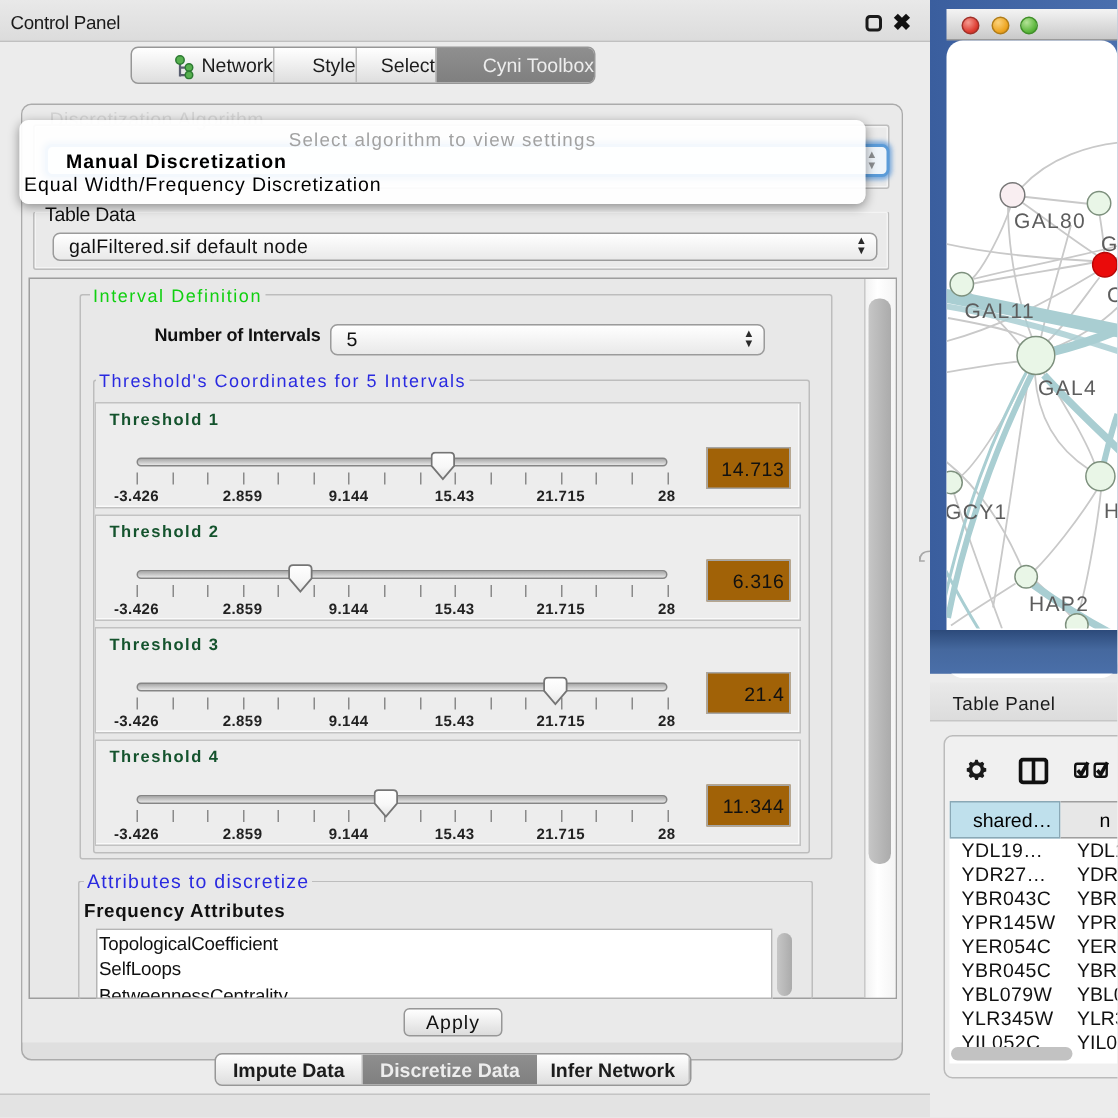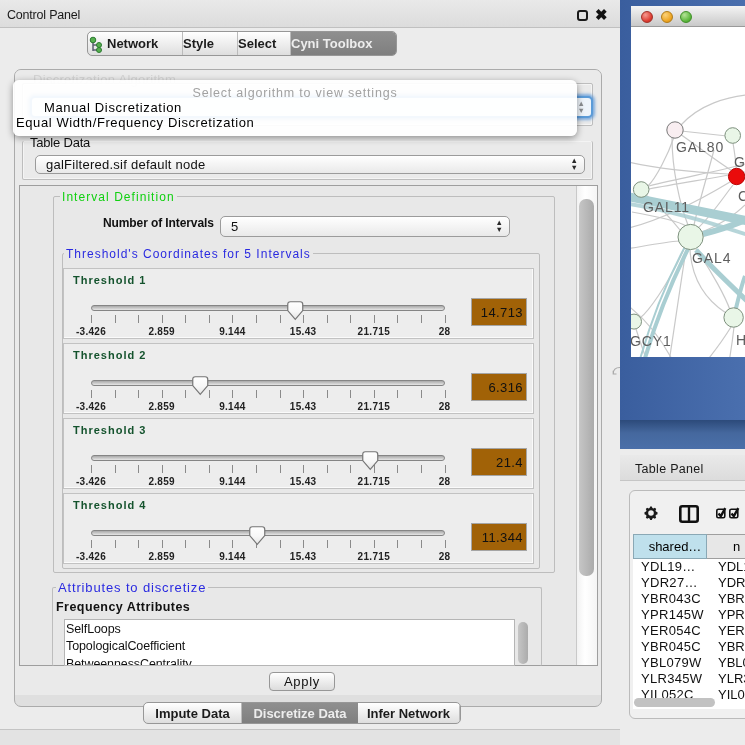--- a/index.html
+++ b/index.html
@@ -9,21 +9,21 @@
 
 
 #cwin { left:0; top:0; width:620px; height:729px; background:#ececec; }
 #ctitle { left:0; top:0; width:620px; height:28px; background:linear-gradient(#e9e9e9,#dcdcdc); border-bottom:1px solid #c0c0c0; }
 #ctitle .t { position:absolute; left:7px; top:8px; font-size:12.5px; letter-spacing:-0.2px; color:#1a1a1a; }
 .floaticon { left:577px; top:10px; width:11px; height:11px; border:2px solid #1a1a1a; border-radius:3px; }
 .closeicon { left:595px; top:6px; font-size:15px; font-weight:bold; color:#111; }
 
 
 #toptabs { left:87px; top:31px; height:25px; border:1px solid #979797; border-radius:5px; background:linear-gradient(#ffffff,#dedede); display:flex; overflow:hidden; }
-#toptabs .tab { font-size:13px; font-weight:bold; color:#1c1c1c; display:flex; align-items:center; justify-content:flex-start; border-right:1px solid #bbb; }
+#toptabs .tab { font-size:13px; font-weight:normal; color:#1c1c1c; display:flex; align-items:center; justify-content:flex-end; border-right:1px solid #bbb; }
 #toptabs .tab:last-child { border-right:none; }
 #toptabs .tab.sel { background:linear-gradient(#8f8f8f,#7f7f7f); color:#ededed; border-right:none; }
 
 
 #mainpanel { left:14px; top:69px; width:588px; height:638px; background:#dfdfdf; border:1px solid #ababab; border-radius:7px; }
 
 
 .group { position:absolute; border:1px solid #bdbdbd; border-radius:2px; box-shadow:inset 0 0 0 1px #f4f4f4; }
 .gtitle { position:absolute; font-size:12px; background:#e5e5e5; padding:0 2px; }
 
@@ -48,28 +48,28 @@
 .vsb-track { position:absolute; background:linear-gradient(90deg,#f2f2f2,#ffffff 40%,#f4f4f4); border-left:1px solid #c9c9c9; }
 .sb-thumb { position:absolute; background:linear-gradient(90deg,#c6c6c6,#ababab); border-radius:7px; }
 
 
 .btab { font-size:13px; font-weight:bold; color:#1c1c1c; display:flex; align-items:center; justify-content:center; border-right:1px solid #bbb; }
 .btab.sel { background:linear-gradient(#8f8f8f,#7f7f7f); color:#ededed; border-right:none; }
 
 
 #popup { left:13px; top:80px; width:564px; height:56px; background:rgba(255,255,255,0.93); border-radius:6px; box-shadow:0 2px 7px rgba(0,0,0,0.4); }
 #popup .p1 { position:absolute; top:6px; width:100%; text-align:center; font-size:12.5px; letter-spacing:0.8px; color:#a2a2a2; }
-#popup .p2 { position:absolute; top:20px; left:3px; font-size:13px; font-weight:normal; letter-spacing:0.65px; color:#000;padding-left:28px; }
+#popup .p2 { position:absolute; top:20px; left:3px; font-size:13px; font-weight:bold; letter-spacing:0.65px; color:#000;padding-left:28px; }
 #popup .p3 { position:absolute; top:35px; left:3px; font-size:13px; letter-spacing:0.6px; color:#000; }
 
 
 #netwin { left:620px; top:0; width:125px; height:449px; background:linear-gradient(90deg,#3a5e9e,#4a6fae); }
 #nettitle { left:631px; top:6px; width:114px; height:21px; background:linear-gradient(#f4f4f4,#c9c9c9); border-bottom:1px solid #9a9a9a; }
 .light { position:absolute; top:11px; width:12px; height:12px; border-radius:50%; }
-#canvas { left:631px; top:27px; width:114px; height:330px; background:#fff; overflow:hidden; }
+#canvas { left:631px; top:27px; width:114px; height:425px; background:#fff; overflow:hidden;border-radius:11px; }
 
 #tpanel-title { left:620px; top:455px; width:125px; height:26px; background:linear-gradient(#e9e9e9,#dcdcdc); border-bottom:1px solid #c6c6c6; font-size:12.5px; letter-spacing:0.3px; color:#1a1a1a; padding:7px 0 0 15px; }
 #tablebox { left:629px; top:490px; width:120px; height:229px; background:#f0f0f0; border:1px solid #bbb; border-radius:6px 0 0 6px; }
 </style>
 </head>
 <body>
 
 <div class="abs" id="cwin"></div>
 <div class="abs" id="ctitle">
     <span class="t">Control Panel</span>
@@ -269,22 +269,22 @@
       <path d="M3.4,0.75 L13.1,0.75 Q15.75,0.75 15.75,3.4 L15.75,9.6 L8.25,18.4 L0.75,9.6 L0.75,3.4 Q0.75,0.75 3.4,0.75 Z" fill="url(#thg3)" stroke="#757575" stroke-width="1.2"></path>
     </svg>
     <div class="vbox">11.344</div>
   </div>
   </div>
 
 <div class="group" style="left:52px; top:587px; width:490px; height:79px; box-shadow:none; border-bottom:none;"></div>
 <div class="gtitle" style="left:56px; top:579.5px; color:#2a2ae0; background:#e8e8e8; font-size:13px; letter-spacing:0.85px;">Attributes to discretize</div>
 <div class="abs" style="left:56px; top:600px; font-size:12.5px; font-weight:bold; letter-spacing:0.45px; color:#111;">Frequency Attributes</div>
 <div class="abs" id="numlist">
+  <div>TopologicalCoefficient</div>
   <div>SelfLoops</div>
-  <div>TopologicalCoefficient</div>
   <div>BetweennessCentrality</div>
 </div>
 <div class="sb-thumb" style="left:518px; top:622px; width:10px; height:42px;"></div>
 
 <div class="vsb-track" style="left:576px; top:186px; width:21px; height:479px;"></div>
 <div class="sb-thumb" style="left:579px; top:199px; width:15px; height:377px;"></div>
 
 <div class="abs" style="left:269px; top:672px; width:66px; height:19px; border:1px solid #979797; border-radius:4px; background:linear-gradient(#ffffff,#dcdcdc); text-align:center; font-size:13px; letter-spacing:0.7px; color:#111; padding-top:1px;">Apply</div>
 
 <div class="abs" style="left:143px; top:702px; height:22px; border:1px solid #979797; border-radius:5px; background:linear-gradient(#ffffff,#dedede); display:flex; overflow:hidden;">

